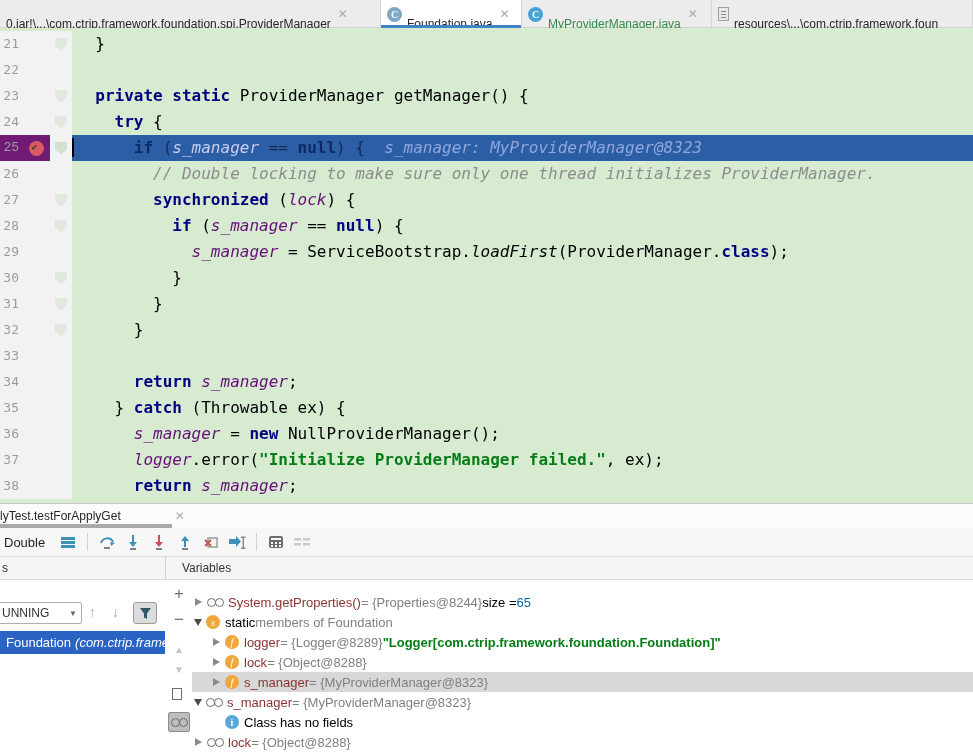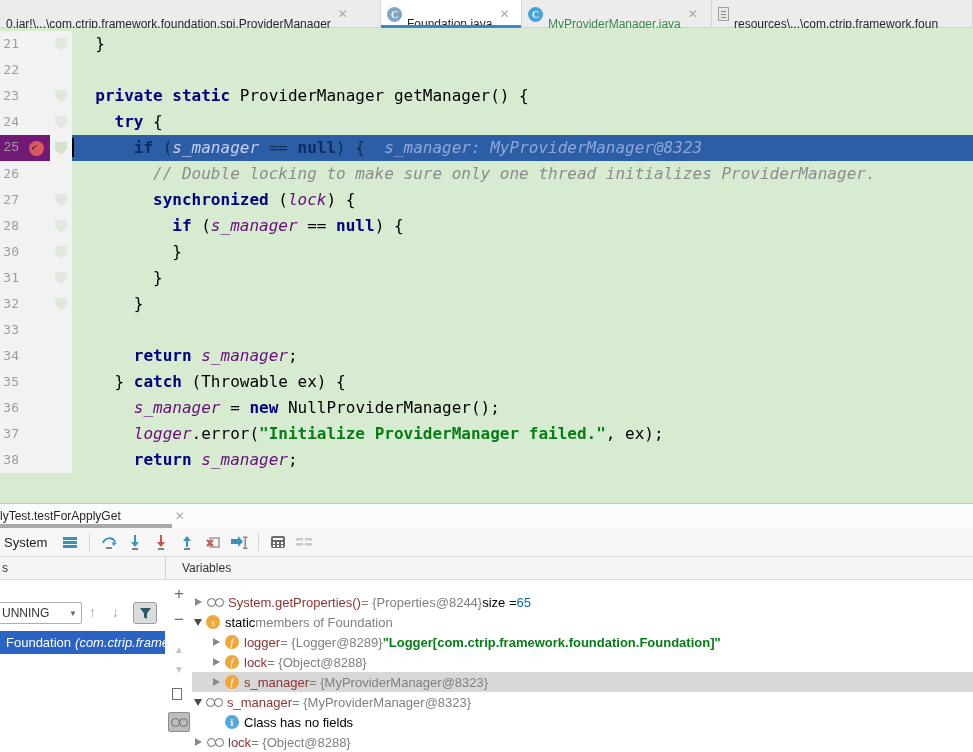--- a/index.html
+++ b/index.html
@@ -228,20 +228,26 @@
       </div>
       <div class="ed-line">
         <span class="g-num">28</span>
         <span class="g-bp"></span>
         <span class="g-tag">
           <span class="tagmark"></span>
         </span>
         <span class="code"><span class="t-p">          </span><span class="t-k">if</span><span class="t-p"> (</span><span class="t-f">s_manager</span><span class="t-p"> == </span><span class="t-k">null</span><span class="t-p">) {</span></span>
       </div>
       <div class="ed-line">
+        <span class="g-num">29</span>
+        <span class="g-bp"></span>
+        <span class="g-tag"></span>
+        <span class="code"><span class="t-p">            </span><span class="t-f">s_manager</span><span class="t-p"> = ServiceBootstrap.</span><span class="t-m">loadFirst</span><span class="t-p">(ProviderManager.</span><span class="t-k">class</span><span class="t-p">);</span></span>
+      </div>
+      <div class="ed-line">
         <span class="g-num">30</span>
         <span class="g-bp"></span>
         <span class="g-tag">
           <span class="tagmark"></span>
         </span>
         <span class="code"><span class="t-p">          }</span></span>
       </div>
       <div class="ed-line">
         <span class="g-num">31</span>
         <span class="g-bp"></span>
@@ -300,21 +306,21 @@
 
   <div class="dbg-tabrow">
     <div class="dbg-tab">
       <span class="lbl">lyTest.testForApplyGet</span>
       <span class="close">✕</span>
     </div>
     <div class="dbg-tab-underline"></div>
   </div>
 
   <div class="dbg-toolbar">
-    <span class="console-lbl">System</span>
+    <span class="console-lbl">Double</span>
     <span class="tb-btn">
         <span class="menu-ic"></span>
       </span>
     <span class="tb-sep"></span>
     <span class="tb-btn">
       <svg width="16" height="16">
         <path d="M2 9 C 4 3, 12 3, 14 8" stroke="#3c92b6" stroke-width="2" fill="none"></path>
         <path d="M11 8 L16 9 L12 12 Z" fill="#3c92b6"></path>
         <rect x="5" y="13" width="6" height="2" fill="#808080"></rect>
       </svg>

